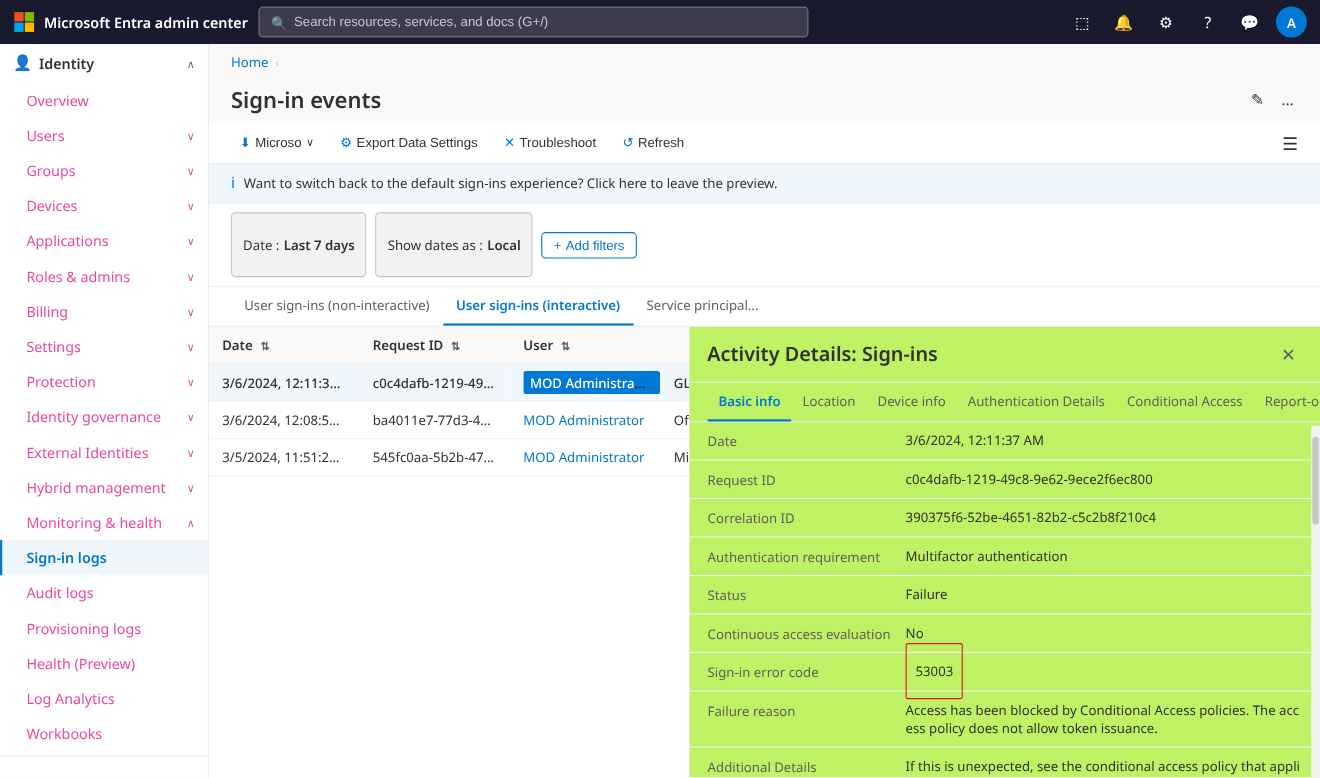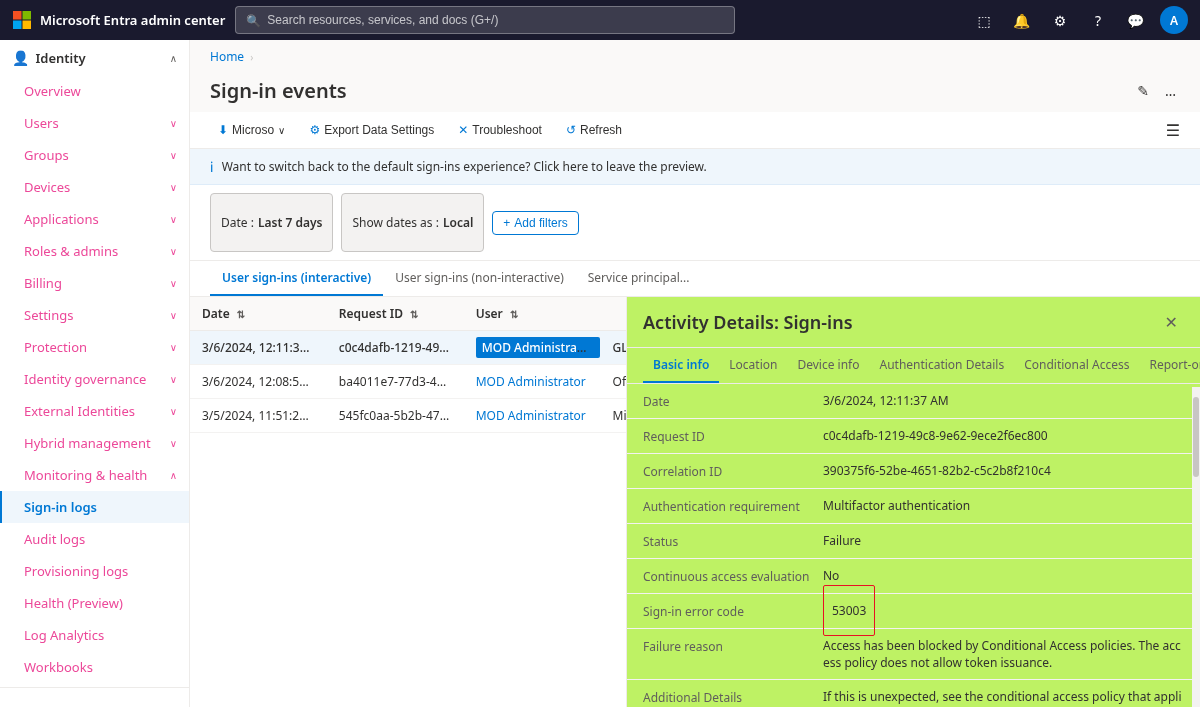--- a/index.html
+++ b/index.html
@@ -270,25 +270,25 @@
         <span>Show dates as : </span>
         <span class="filter-chip-bold">Local</span>
       </div>
       <button class="add-filter-btn">
         <span>+</span>
         <span>Add filters</span>
       </button>
     </div>
 
     <div class="tabs">
+      <div class="tab">
+        <span>User sign-ins (non-interactive)</span>
+      </div>
       <div class="tab active">
         <span>User sign-ins (interactive)</span>
-      </div>
-      <div class="tab">
-        <span>User sign-ins (non-interactive)</span>
       </div>
       <div class="tab">
         <span>Service principal...</span>
       </div>
     </div>
 
     <div style="display:flex; flex:1; overflow:hidden;">
 
       <div class="table-container">
         <table>

